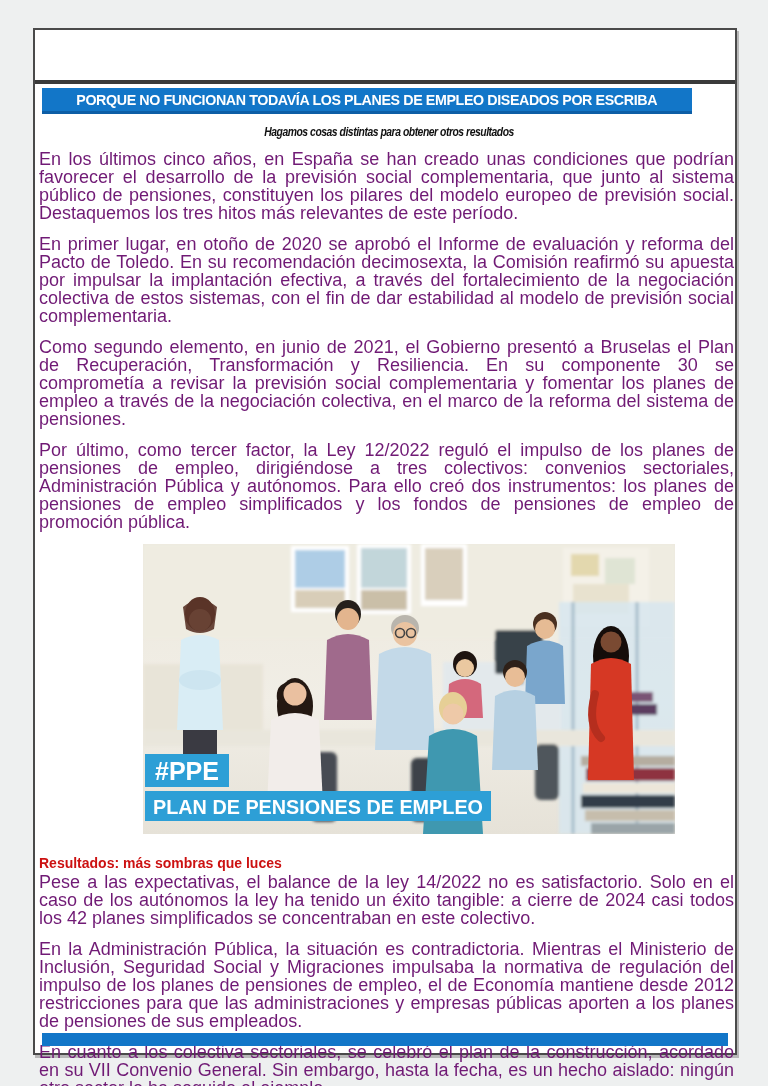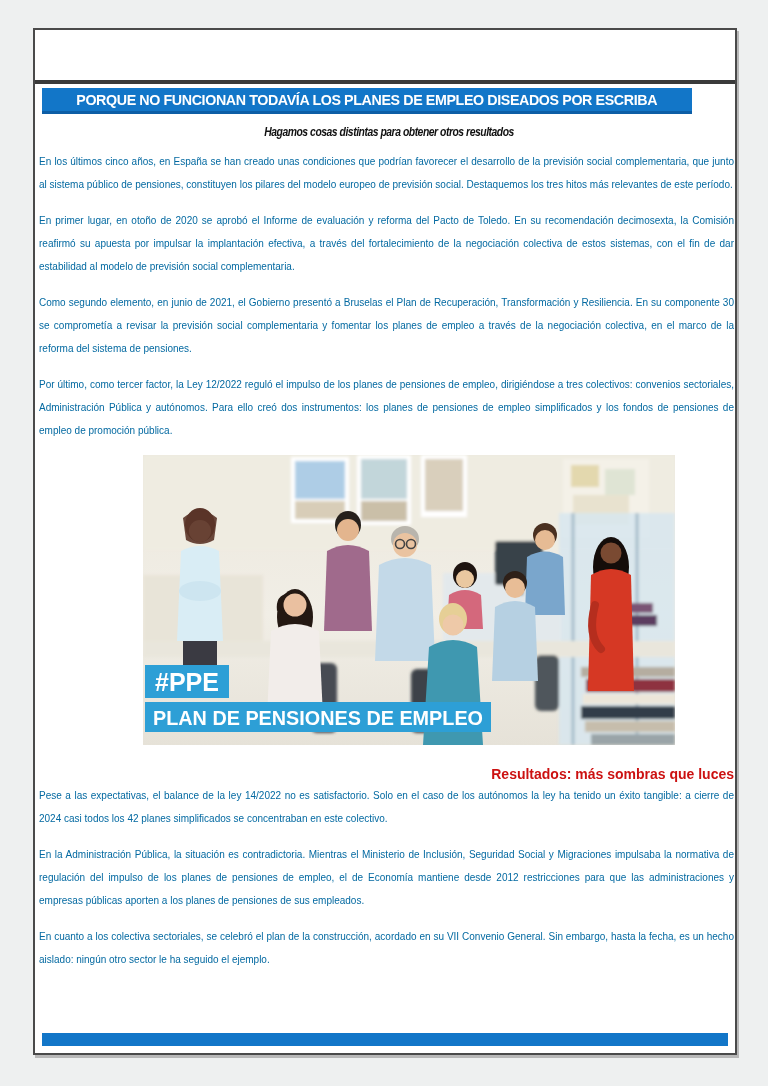--- a/index.html
+++ b/index.html
@@ -39,32 +39,31 @@
     display:inline-block;
     font-weight:bold; font-style:italic;
     font-size:13px; color:#111;
     letter-spacing:-0.6px;
     transform:scaleX(0.80);
   }
   .content {
     position:absolute; left:4px; top:120px; width:695px;
   }
   .para {
-    font-size:10px; line-height:23px; color:#0369a1;
+    font-size:18px; line-height:18px; color:#701a75;
     text-align:justify; margin-bottom:13px;
   }
   .photo-wrap {
     margin:10px 0 0 104px;
     width:644px; height:290px;
     margin-bottom:21px;
   }
   .results-heading {
     font-size:14px; font-weight:bold; color:#cc1111;
     margin-bottom:2px;
-    text-align:right;
   }
   .footer-bar {
     position:absolute; left:7px; bottom:7px;
     width:686px; height:13px; background:#1276c8;
   }
 </style>
 </head>
 <body>
 
 <div class="page">

